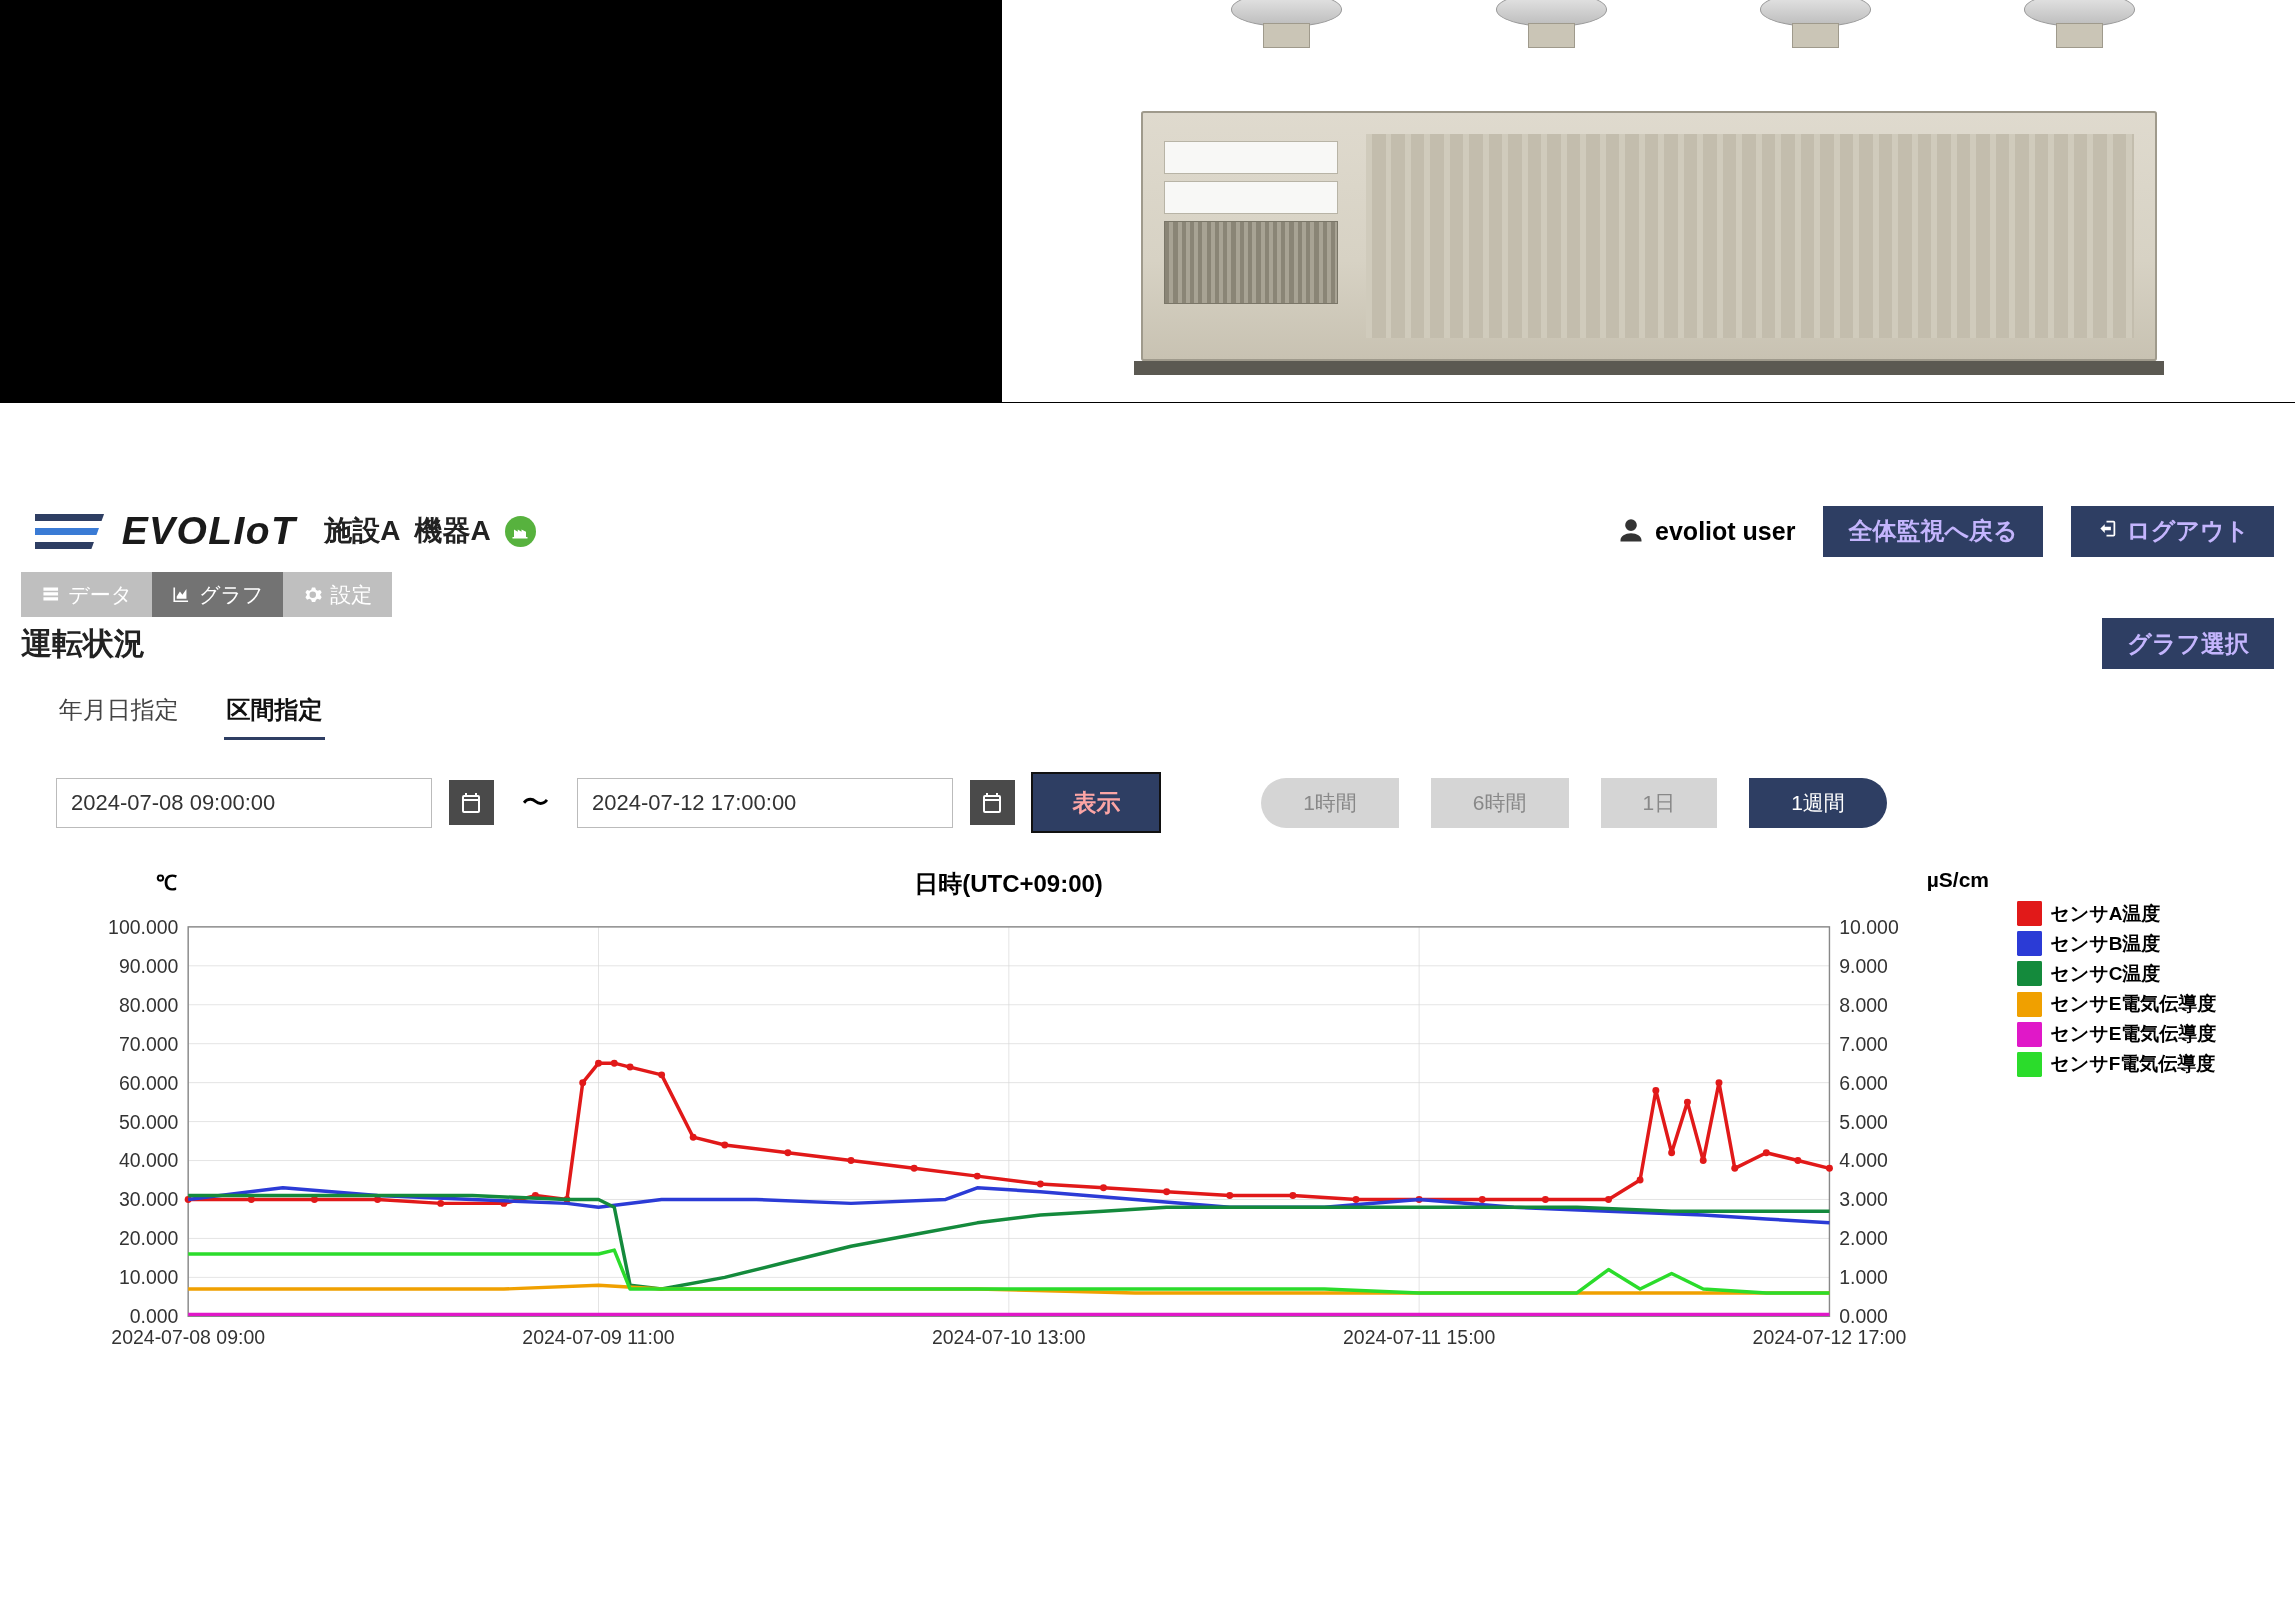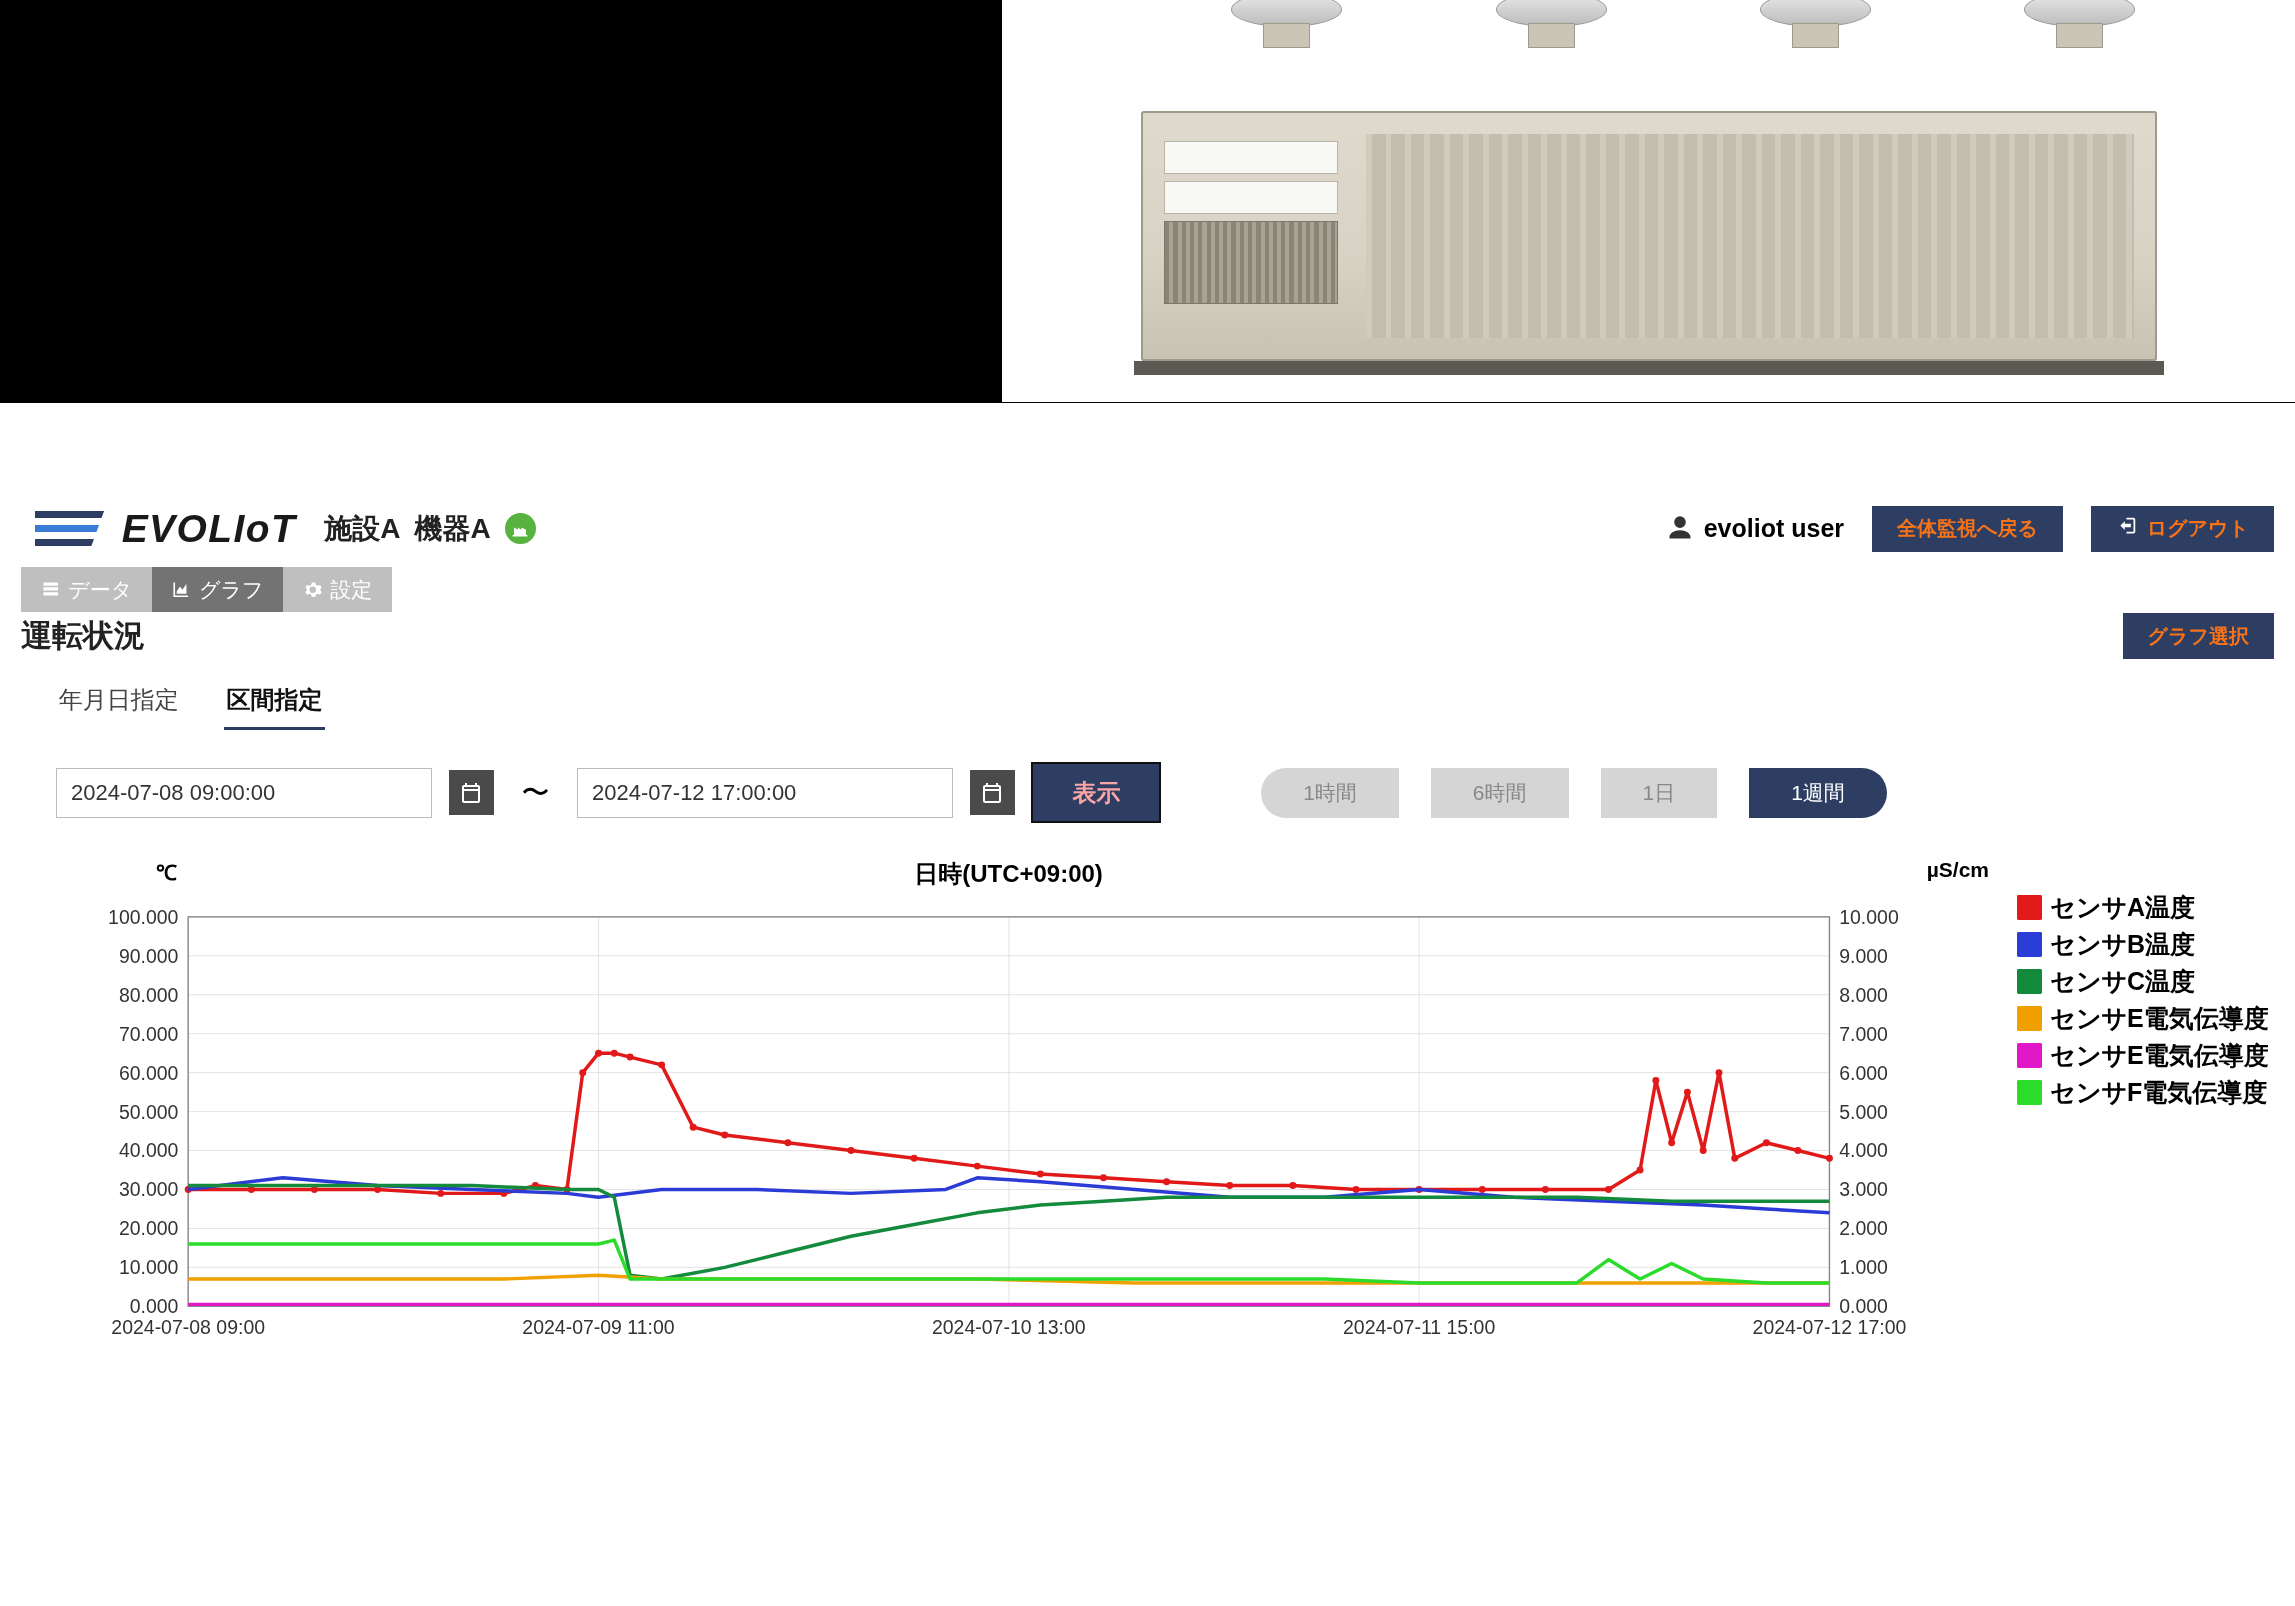--- a/index.html
+++ b/index.html
@@ -29,21 +29,21 @@
   .dash { margin: 97px 21px 0 21px; }
   .topbar { display:flex; align-items:center; gap:28px; padding: 5.6px 0 9.7px 0;}
   .logo { display:flex; align-items:center; gap:9.7px; margin-left:14px;}
   .logo-mark svg { display:block; }
   .logo-text { font-size:39px; font-weight:700; letter-spacing:1.4px; color:#1a1a1a; font-style:italic;}
   .breadcrumb { display:flex; align-items:center; gap:14px; font-size:28px; font-weight:600; color:#222;}
   .factory-badge{ width:31px;height:31px;border-radius:50%;background:#57b23e;display:flex;align-items:center;justify-content:center;}
   .spacer{flex:1;}
   .user { display:flex; align-items:flex-start; gap:9.7px; font-size:25px; font-weight:600;}
   .user-icon svg{display:block;}
-  .btn { background:#2e3e63; color:#f97316; font-size:20px; font-weight:600; padding:9.7px 25px; border:none; cursor:pointer; display:flex; align-items:flex-start; gap:9.7px;}
+  .btn { background:#2e3e63; color:#c4b5fd; font-size:24px; font-weight:600; padding:9.7px 25px; border:none; cursor:pointer; display:flex; align-items:center; gap:9.7px;}
 
   .tabs-row{ display:flex; gap:0; margin-top:5.6px;}
   .subtab{ display:flex; align-items:center; gap:8.3px; font-size:21px; padding:8.3px 19.5px; color:#fff; cursor:pointer; border:none;}
   .subtab.grey{ background:#bfbfbf;}
   .subtab.navy{ background:#737373;}
   .subtab svg{display:block;}
 
   .section-title-row{display:flex;align-items:center;margin-top:1px;}
   .section-title{ font-size:31px; font-weight:700; color:#222;}
 
@@ -63,21 +63,21 @@
 
   
   .chart-wrap{ margin-top:35px; display:flex; }
   .chart-stage{ position:relative; flex:1; }
   .chart-title{ text-align:center; font-size:24px; font-weight:700; margin-bottom:5.6px;}
   .axis-unit{ position:absolute; top:0; font-size:21px; font-weight:700;}
   .axis-unit.left{ left:135px;}
   .axis-unit.right{ right:7px;margin-left:20px;}
   svg.plot{ display:block; }
   .legend{ width:278px; padding:28px 0 0 21px;}
-  .lg-item{ display:flex; align-items:center; gap:8.3px; font-size:25px; font-weight:700; margin:4.2px 0;text-align:center;}
+  .lg-item{ display:flex; align-items:center; gap:8.3px; font-size:19px; font-weight:700; margin:4.2px 0;text-align:center;}
   .lg-sw{ width:25px; height:25px; border-radius:1.4px;}
 
   .x-tick, .y-tick { font-size:28px; fill:#333; }
 </style>
 </head>
 <body>
 
 <div class="hero">
   <div class="hero-left"></div>
   <div class="hero-right">

